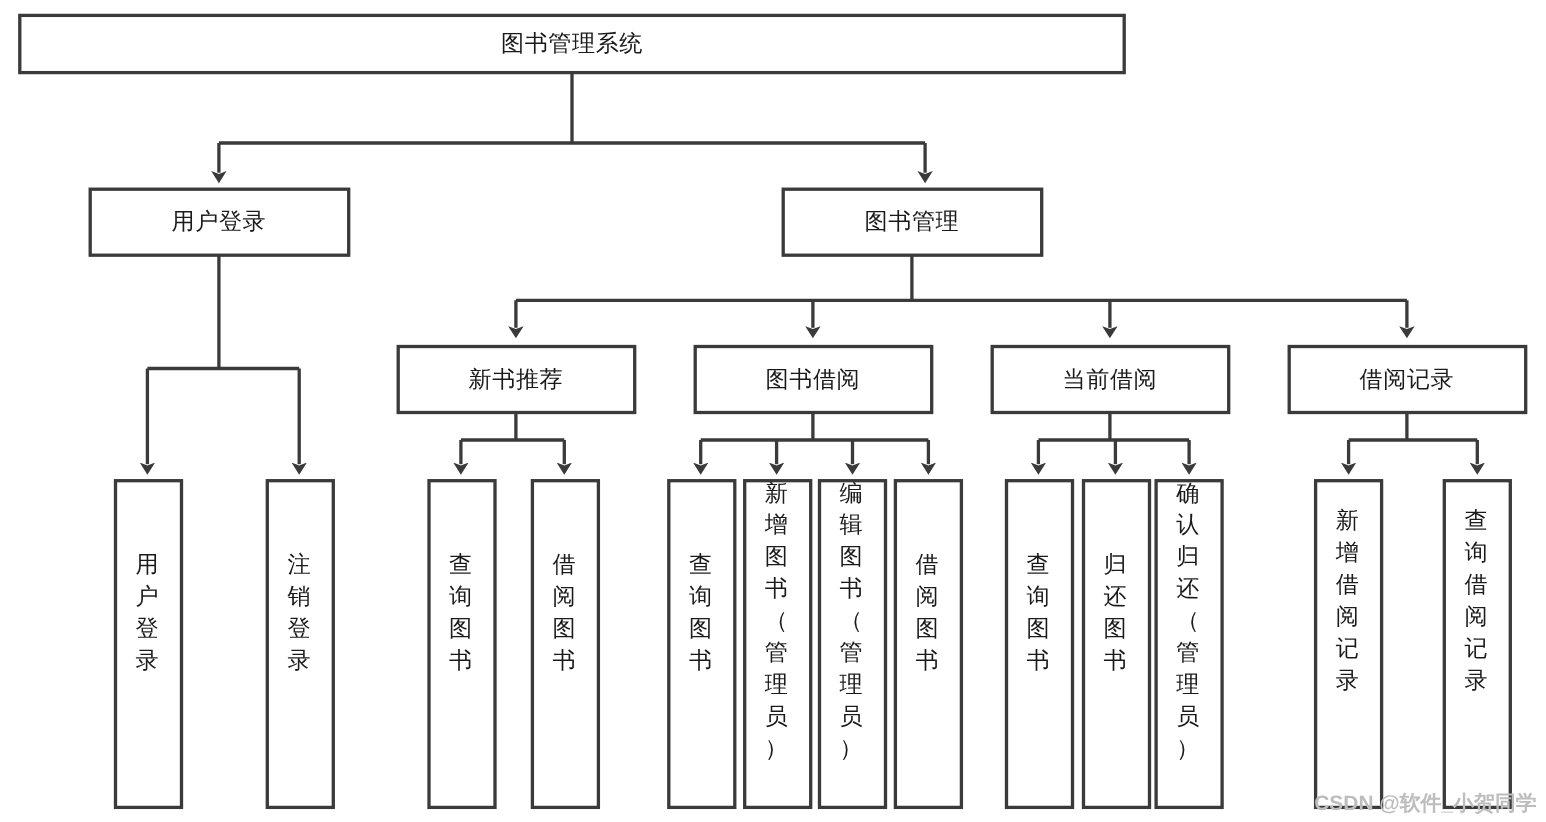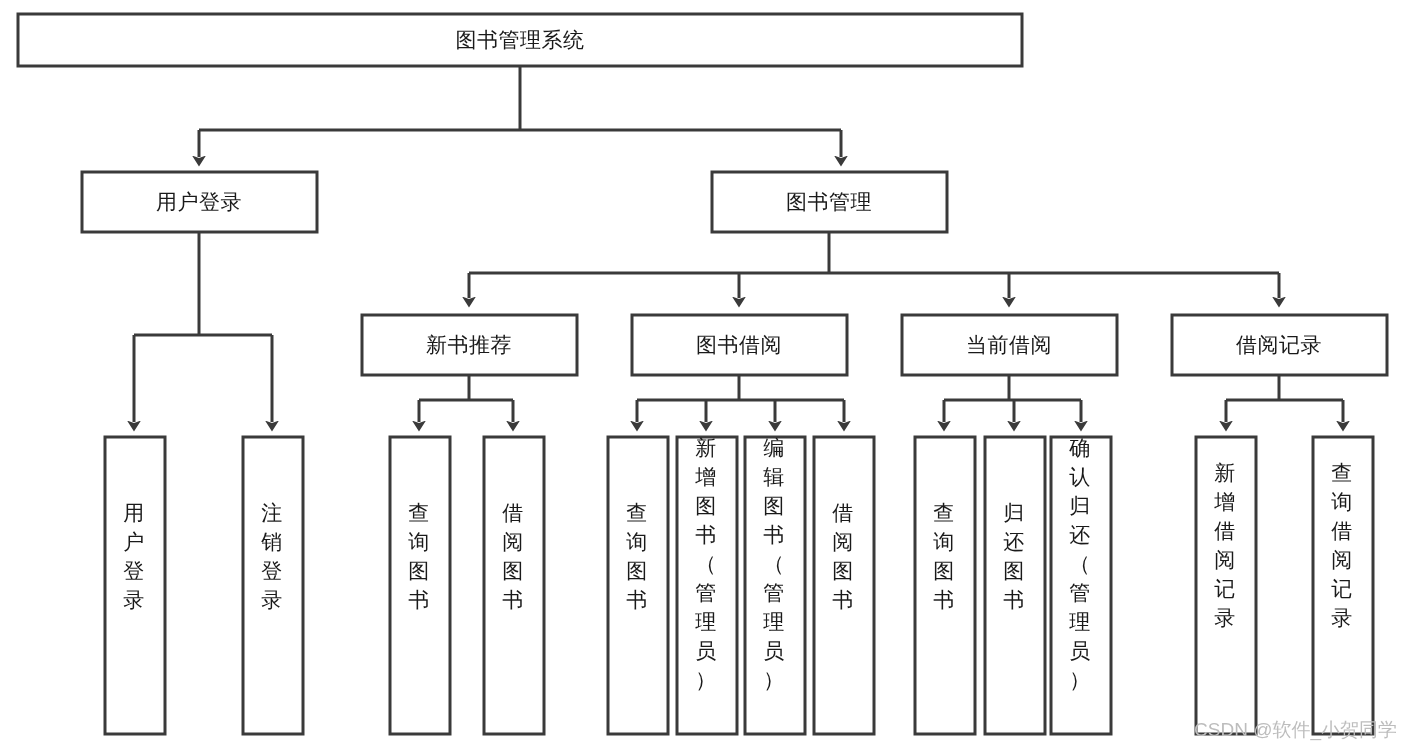--- a/index.html
+++ b/index.html
@@ -57,20 +57,21 @@
   }
   .watermark {
     position: absolute;
     right: 8px;
     bottom: 4px;
     font-family: "Liberation Sans", "DejaVu Sans", sans-serif;
     font-size: 19px;
     color: #bdbdbd;
     white-space: nowrap;
     pointer-events: none;
+    font-weight: bold;
   }
 </style>
 </head>
 <body>
 
 <div id="diagram-root">
   <svg class="flow" viewBox="0 0 1405 747" xmlns="http://www.w3.org/2000/svg">
     <defs>
       <marker id="arw" markerWidth="12" markerHeight="14" refX="1.5" refY="7" orient="auto" markerUnits="userSpaceOnUse">
         <path class="arrow-head" d="M0,0 L11,7 L0,14 L2.6,7 Z"></path>

